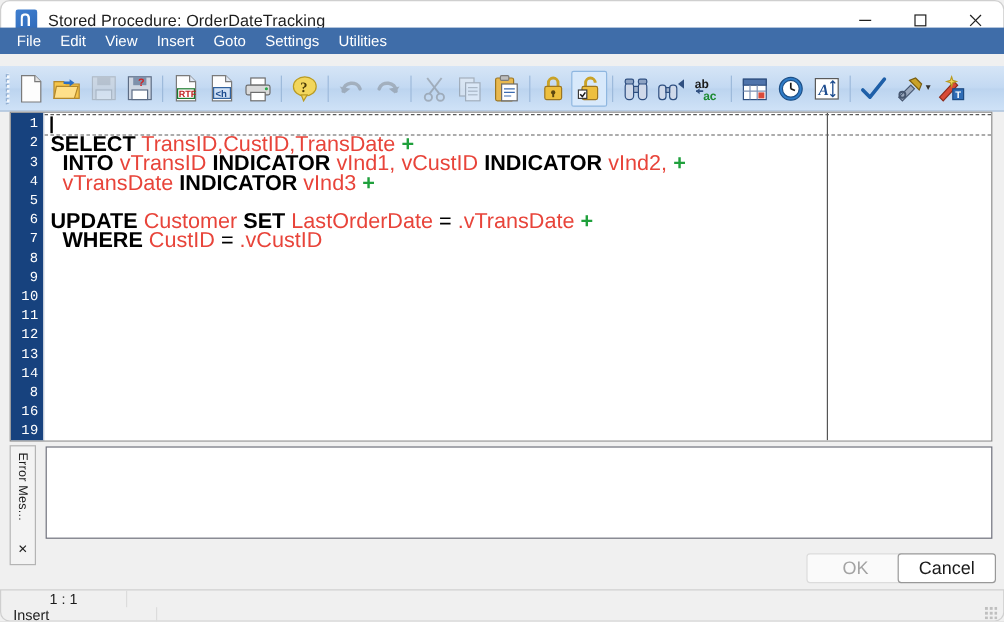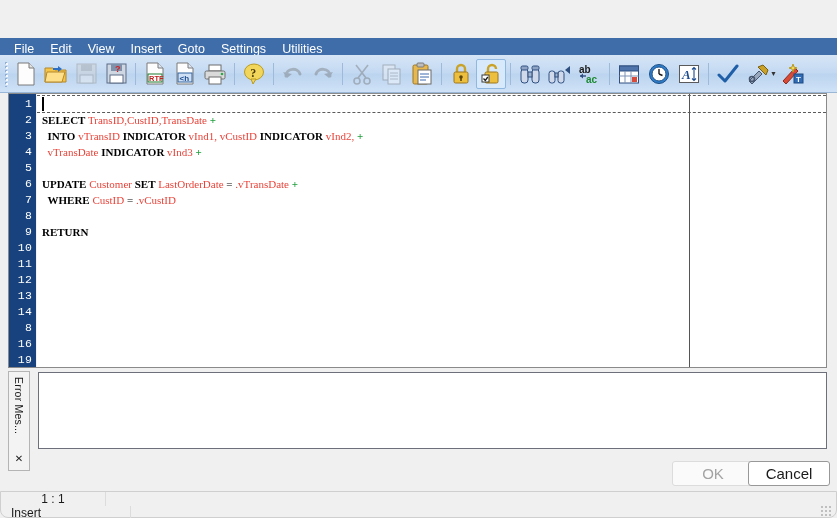--- a/index.html
+++ b/index.html
@@ -32,21 +32,21 @@
   }
   .win-btns{margin-left:auto;display:flex;height:33px;}
   .win-btn{
     width:46px;height:32px;display:flex;align-items:center;justify-content:center;
     font-size:12px;color:#202020;font-family:"DejaVu Sans",sans-serif;
   }
   .win-btn svg{display:block;}
 
   
   .menubar{
-    position:absolute;left:0;top:38px;width:837px;height:22px;
+    position:absolute;left:0;top:23px;width:837px;height:22px;
     background:#3f6da9;display:flex;align-items:center;box-sizing:border-box;
   }
   .menu-item{
     font-size:12.5px;color:#ffffff;padding:0 8px;line-height:22px;white-space:nowrap;
   }
   .menu-item:first-child{margin-left:6px;}
 
   
   .toolbar{
     position:absolute;left:0;top:55px;width:837px;height:38px;
@@ -79,21 +79,21 @@
   }
   .gutter{
     width:28px;flex:none;background:#17427e;color:#ffffff;
     font-family:"Liberation Mono",monospace;font-size:11.5px;
     text-align:right;padding-top:2px;box-sizing:border-box;
     border-right:1px solid #f2f2f2;
   }
   .gutter .ln{height:16px;line-height:16px;padding-right:4px;letter-spacing:.2px;}
   .code-area{
     position:relative;flex:1;background:#ffffff;overflow:hidden;
-    font-family:Liberation Serif, serif;font-size:11px;
+    font-family:Liberation Sans, sans-serif;font-size:18px;
     padding-top:2px;box-sizing:border-box;
   }
   .code-line{height:16px;line-height:16px;white-space:pre;padding-left:5px;}
   .kw{color:#000000;font-weight:bold;}
   .id{color:#e8443a;}
   .op{color:#000000;}
   .plus{color:#1fa03c;font-weight:bold;}
   .caretbar{
     position:absolute;left:5px;top:3px;width:2px;height:14px;background:#000;
   }
@@ -169,20 +169,42 @@
     position:absolute;right:5px;bottom:4px;width:11px;height:11px;
     background-image:radial-gradient(circle,#b9b9b9 45%,transparent 46%);
     background-size:4px 4px;opacity:.9;
   }
 </style>
 </head>
 <body>
 
 <div class="window">
 
+  <div class="titlebar">
+    <div class="app-icon"></div>
+    <div class="title-text">Stored Procedure: OrderDateTracking</div>
+    <div class="win-btns">
+      <div class="win-btn">
+        <svg width="12" height="12" viewBox="0 0 12 12">
+            <line x1="1" y1="6" x2="11" y2="6" stroke="#202020" stroke-width="1"></line>
+          </svg>
+      </div>
+      <div class="win-btn">
+        <svg width="12" height="12" viewBox="0 0 12 12">
+            <rect x="1.5" y="1.5" width="9" height="9" fill="none" stroke="#202020" stroke-width="1"></rect>
+          </svg>
+      </div>
+      <div class="win-btn">
+        <svg width="12" height="12" viewBox="0 0 12 12">
+            <line x1="1.5" y1="1.5" x2="10.5" y2="10.5" stroke="#202020" stroke-width="1"></line>
+            <line x1="10.5" y1="1.5" x2="1.5" y2="10.5" stroke="#202020" stroke-width="1"></line>
+          </svg>
+      </div>
+    </div>
+  </div>
 
   <div class="menubar">
     <div class="menu-item">File</div>
     <div class="menu-item">Edit</div>
     <div class="menu-item">View</div>
     <div class="menu-item">Insert</div>
     <div class="menu-item">Goto</div>
     <div class="menu-item">Settings</div>
     <div class="menu-item">Utilities</div>
   </div>
@@ -444,21 +466,20 @@
       <div class="caretbar"></div>
       <div id="codelines">
           <div class="code-line">&nbsp;</div>
           <div class="code-line"><span class="kw">SELECT</span><span class="op"> </span><span class="id">TransID</span><span class="id">,</span><span class="id">CustID</span><span class="id">,</span><span class="id">TransDate</span><span class="op"> </span><span class="plus">+</span></div>
           <div class="code-line"><span class="op">  </span><span class="kw">INTO</span><span class="op"> </span><span class="id">vTransID</span><span class="op"> </span><span class="kw">INDICATOR</span><span class="op"> </span><span class="id">vInd1,</span><span class="op"> </span><span class="id">vCustID</span><span class="op"> </span><span class="kw">INDICATOR</span><span class="op"> </span><span class="id">vInd2,</span><span class="op"> </span><span class="plus">+</span></div>
           <div class="code-line"><span class="op">  </span><span class="id">vTransDate</span><span class="op"> </span><span class="kw">INDICATOR</span><span class="op"> </span><span class="id">vInd3</span><span class="op"> </span><span class="plus">+</span></div>
           <div class="code-line">&nbsp;</div>
           <div class="code-line"><span class="kw">UPDATE</span><span class="op"> </span><span class="id">Customer</span><span class="op"> </span><span class="kw">SET</span><span class="op"> </span><span class="id">LastOrderDate</span><span class="op"> </span><span class="op">=</span><span class="op"> </span><span class="id">.vTransDate</span><span class="op"> </span><span class="plus">+</span></div>
           <div class="code-line"><span class="op">  </span><span class="kw">WHERE</span><span class="op"> </span><span class="id">CustID</span><span class="op"> </span><span class="op">=</span><span class="op"> </span><span class="id">.vCustID</span></div>
           <div class="code-line">&nbsp;</div>
-          <div class="code-line"><span class="kw">RETURN</span></div>
           <div class="code-line">&nbsp;</div>
           <div class="code-line">&nbsp;</div>
           <div class="code-line">&nbsp;</div>
           <div class="code-line">&nbsp;</div>
           <div class="code-line">&nbsp;</div>
           <div class="code-line">&nbsp;</div>
           <div class="code-line">&nbsp;</div>
         </div>
     </div>
   </div>

